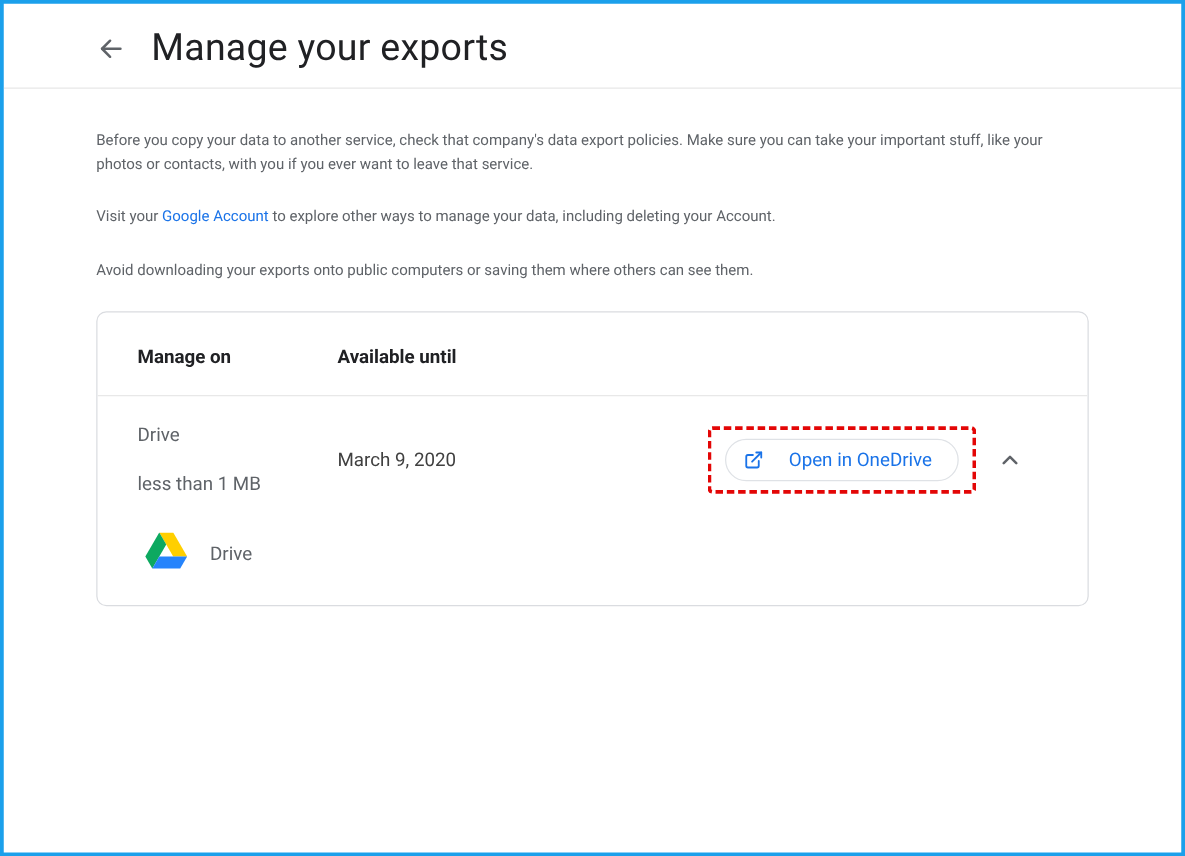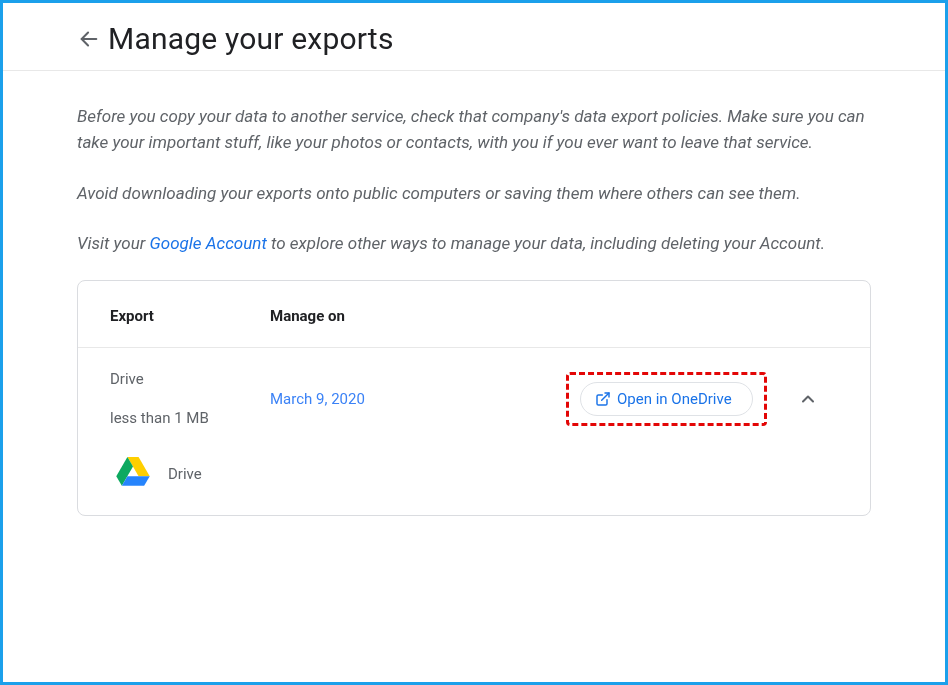--- a/index.html
+++ b/index.html
@@ -8,45 +8,44 @@
     background: #fff;
     width: 948px;
     height: 685px;
     border: 3px solid #1ba0eb;
     position: relative;
     overflow: hidden;
   }
   .header {
     display: flex;
     align-items: center;
-    gap: 7px;
+    gap: 20px;
     padding: 18px 106px 14px 74px;
     border-bottom: 1px solid #e8e8e8;
   }
   .back-arrow {
     width: 24px; height: 24px;
     display: flex; align-items: center; justify-content: center;
     cursor: pointer;
     color: #5f6368;
   }
   .page-title {
     font-size: 30px;
     font-weight: 400;
     color: #202124;
     letter-spacing: 0.2px;
   }
   .content {
     padding: 32px 74px 0 74px;
   }
   .para {
-    font-size: 17px;
+    font-size: 12px;
     line-height: 1.55;
     color: #5f6368;
     margin-bottom: 24px;
-    font-style: italic;
   }
   .para a {
     color: #1a73e8;
     text-decoration: none;
   }
   .card {
     border: 1px solid #dadce0;
     border-radius: 8px;
     margin-top: 8px;
     overflow: hidden;
@@ -76,31 +75,31 @@
     margin-bottom: 6px;
   }
   .export-size {
     font-size: 15px;
     color: #5f6368;
     line-height: 1.4;
     margin-top: 20px;
   }
   .created-on {
     font-size: 15px;
-    color: #3b82f6;
+    color: #404040;
     line-height: 1.4;
   }
   .open-btn-wrap {
     position: relative;
     display: inline-block;
   }
   .open-btn {
     display: inline-flex;
     align-items: center;
-    gap: 6px;
+    gap: 20px;
     padding: 7px 20px 7px 14px;
     border: 1px solid #dfe2e6;
     border-radius: 999px;
     background: #fff;
     cursor: pointer;
     color: #1a73e8;
     font-size: 15px;
     font-family: inherit;
   }
   .open-btn svg { display: block; }
@@ -140,29 +139,29 @@
     <svg width="22" height="22" viewBox="0 0 24 24" fill="none" stroke="currentColor" stroke-width="2.2" stroke-linecap="round" stroke-linejoin="round">
         <line x1="20" y1="12" x2="4" y2="12"></line>
         <polyline points="11 5 4 12 11 19"></polyline>
       </svg>
   </div>
   <h1 class="page-title">Manage your exports</h1>
 </div>
 
 <div class="content">
   <p class="para">Before you copy your data to another service, check that company's data export policies. Make sure you can take your important stuff, like your photos or contacts, with you if you ever want to leave that service.</p>
-  <p class="para">Avoid downloading your exports onto public computers or saving them where others can see them.</p>
   <p class="para">
     <span>Visit your </span><a href="#">Google Account</a><span> to explore other ways to manage your data, including deleting your Account.</span>
   </p>
+  <p class="para">Avoid downloading your exports onto public computers or saving them where others can see them.</p>
 
   <div class="card">
     <div class="thead">
-      <div class="th">Export</div>
       <div class="th">Manage on</div>
+      <div class="th">Available until</div>
       <div></div>
     </div>
 
     <div class="trow">
       <div>
         <div class="export-name">Drive</div>
         <div class="export-size">less than 1 MB</div>
       </div>
       <div class="created-on">March 9, 2020</div>
       <div></div>

